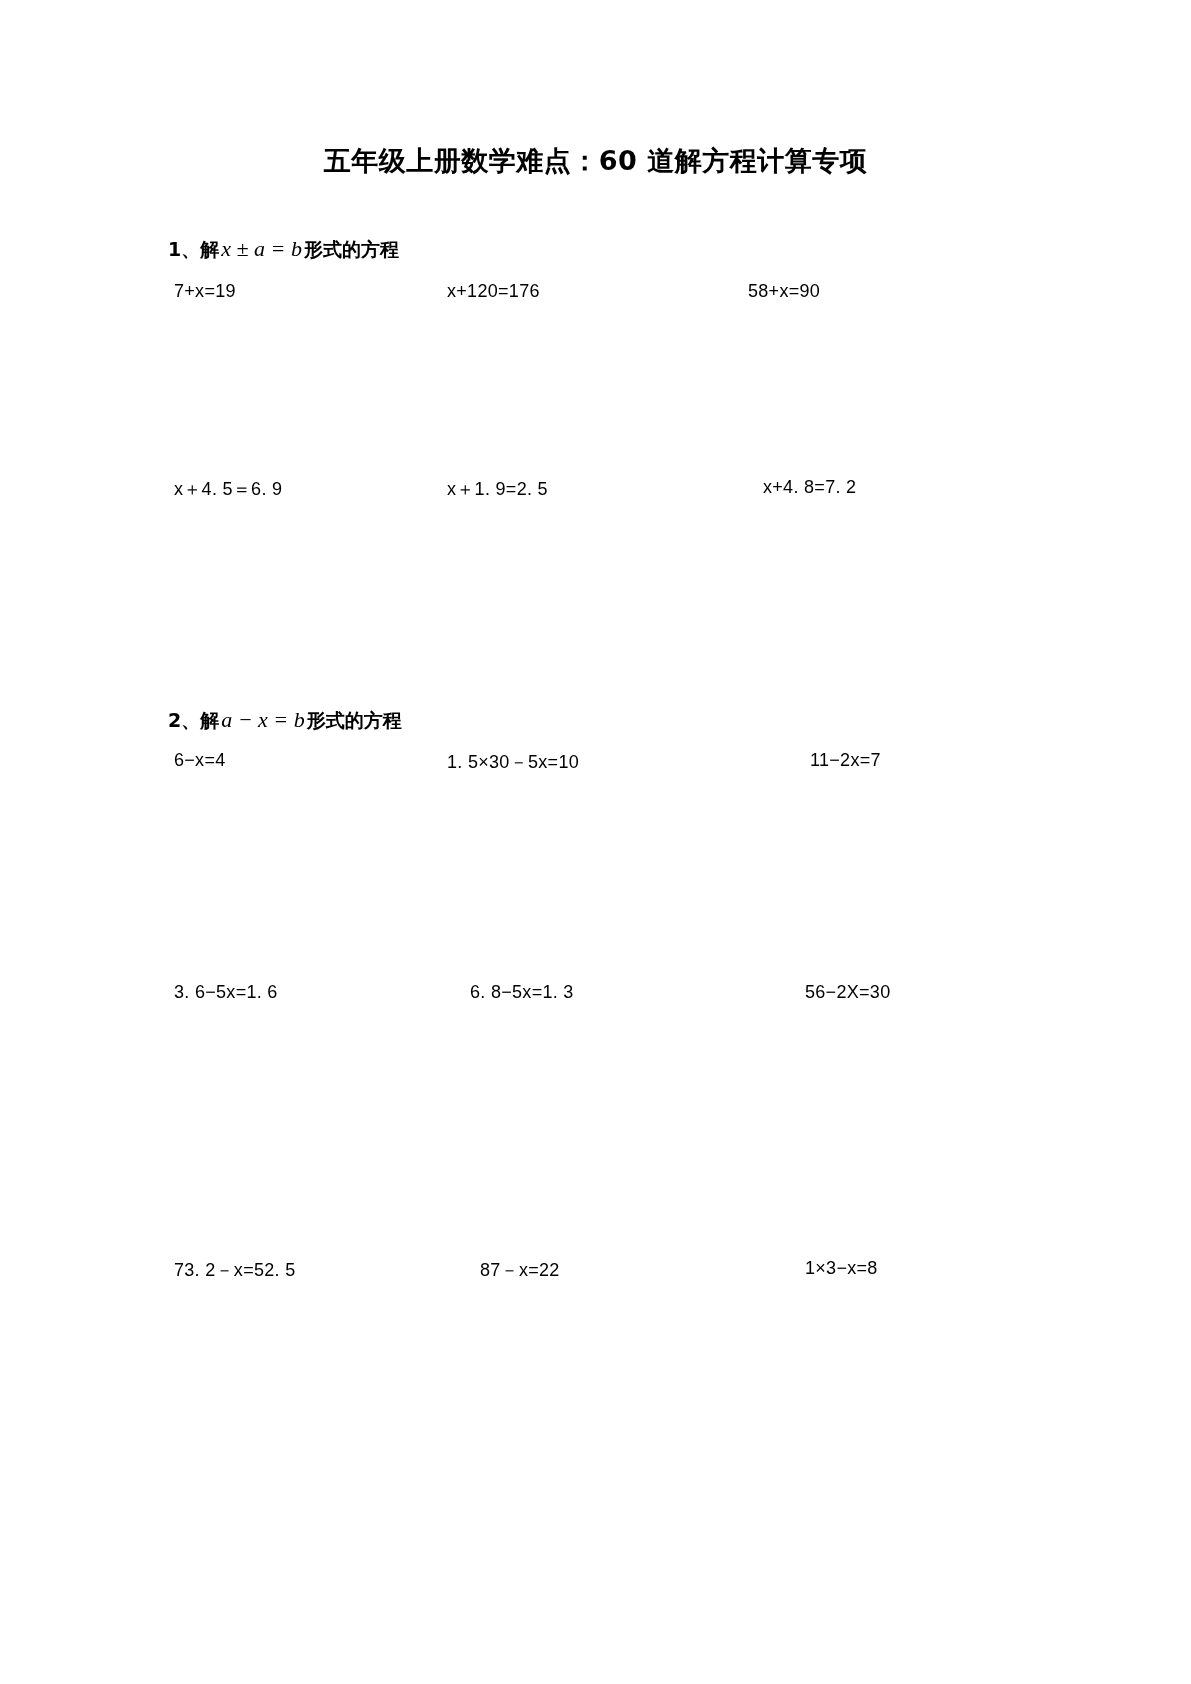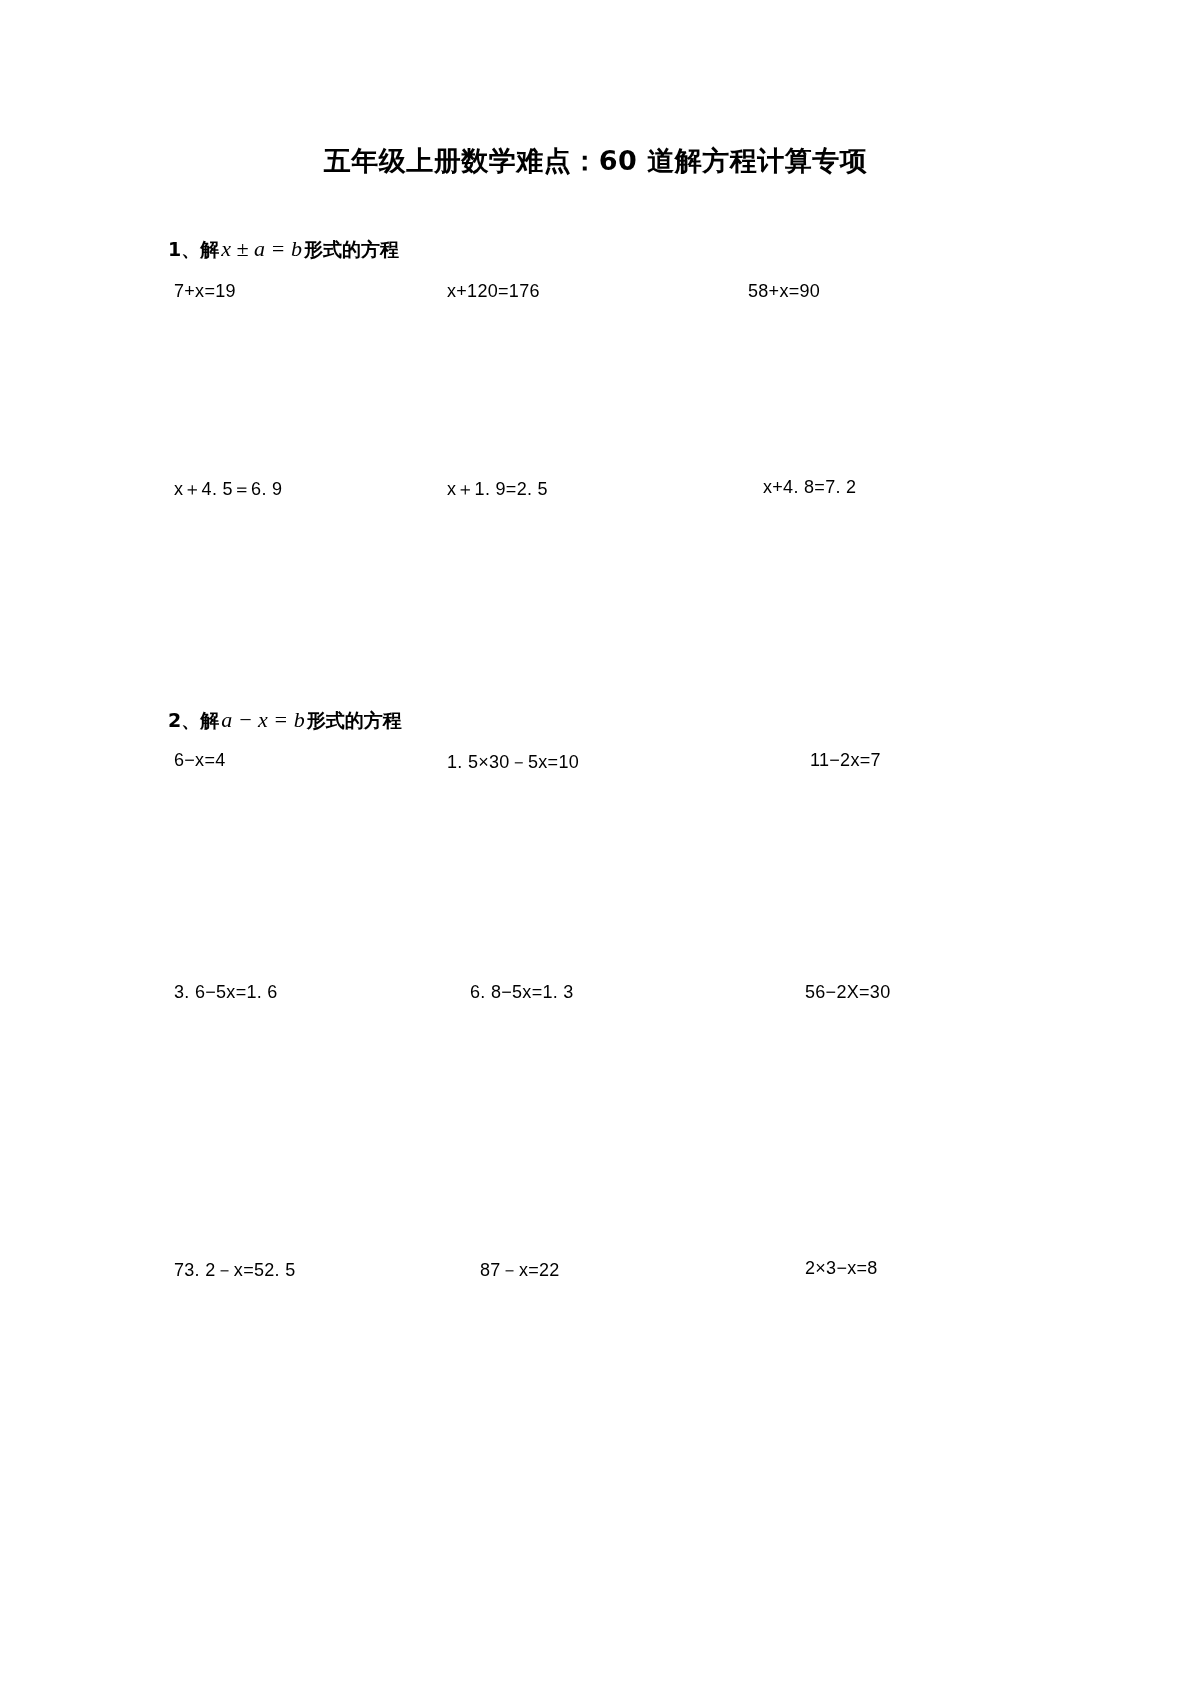--- a/index.html
+++ b/index.html
@@ -100,16 +100,16 @@
 
   <div class="row" style="top:982px;">
     <span class="item col1">3. 6−5x=1. 6</span>
     <span class="item col2" style="left:470px;">6. 8−5x=1. 3</span>
     <span class="item col3d">56−2X=30</span>
   </div>
 
   <div class="row" style="top:1258px;">
     <span class="item col1">73. 2－x=52. 5</span>
     <span class="item col2" style="left:480px;">87－x=22</span>
-    <span class="item col3d">2×3−x=8</span>
+    <span class="item col3d">1×3−x=8</span>
   </div>
 
 </div>
 
 </body></html>

